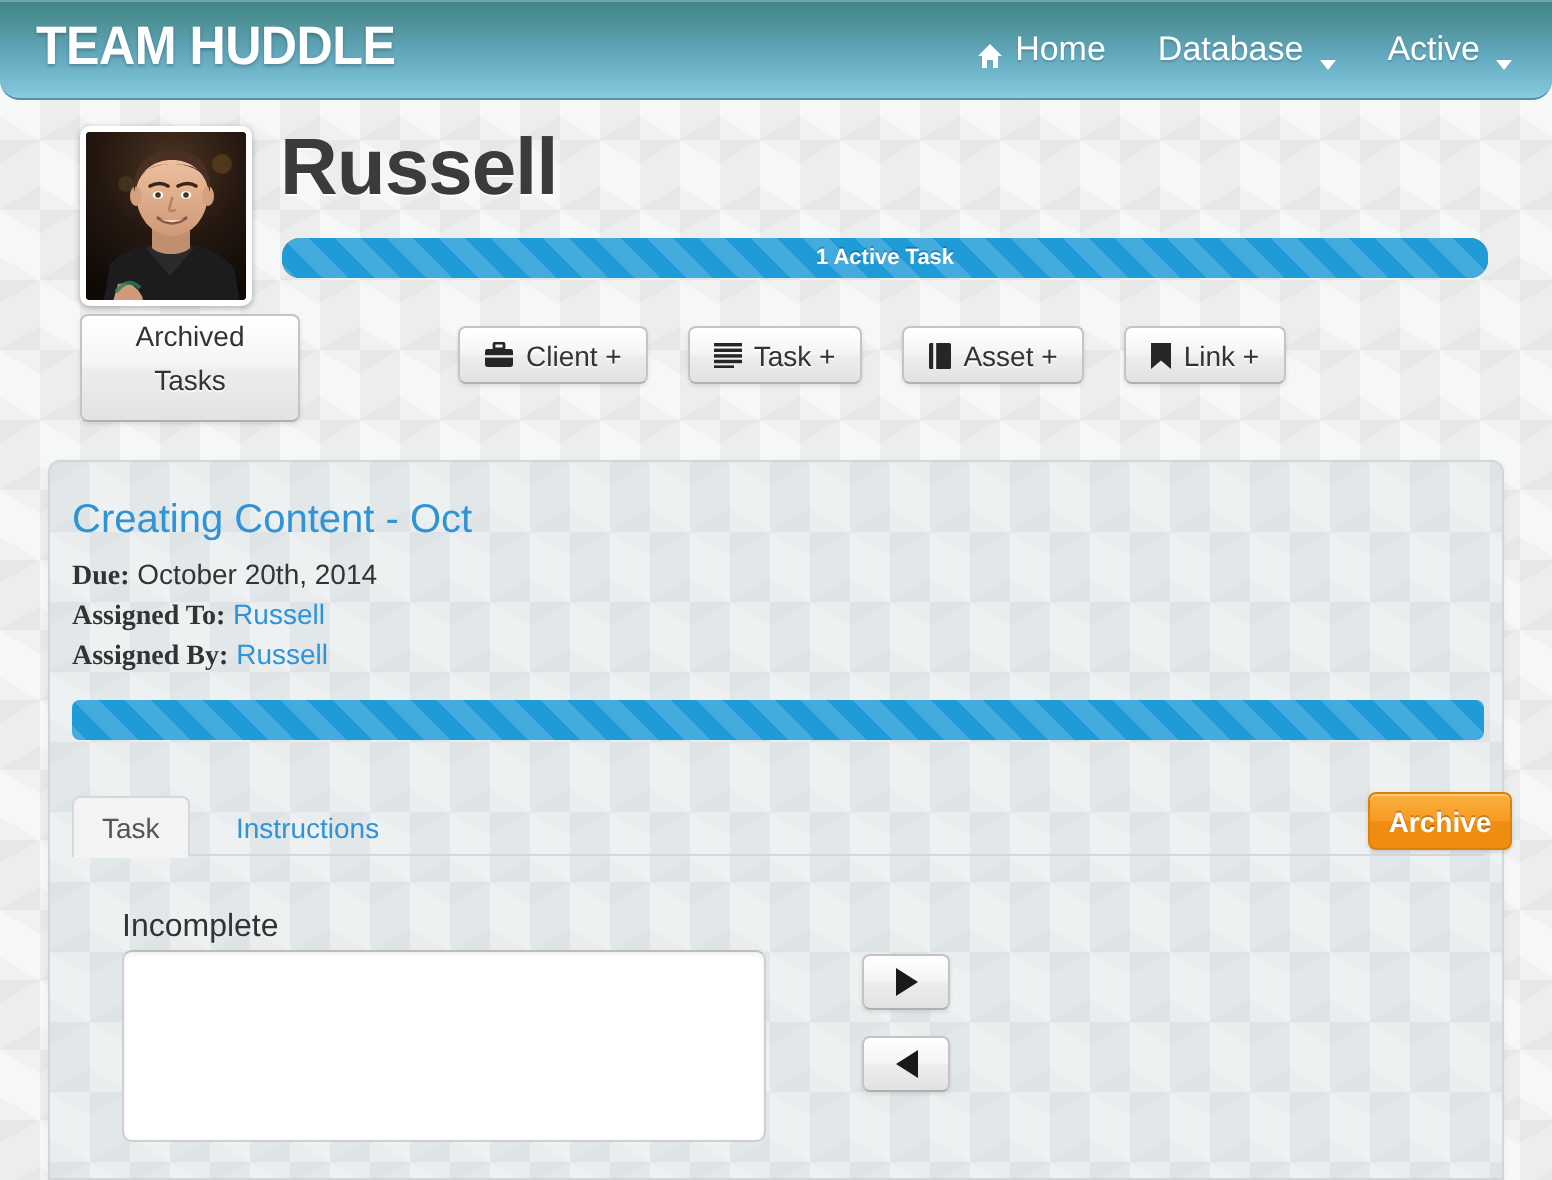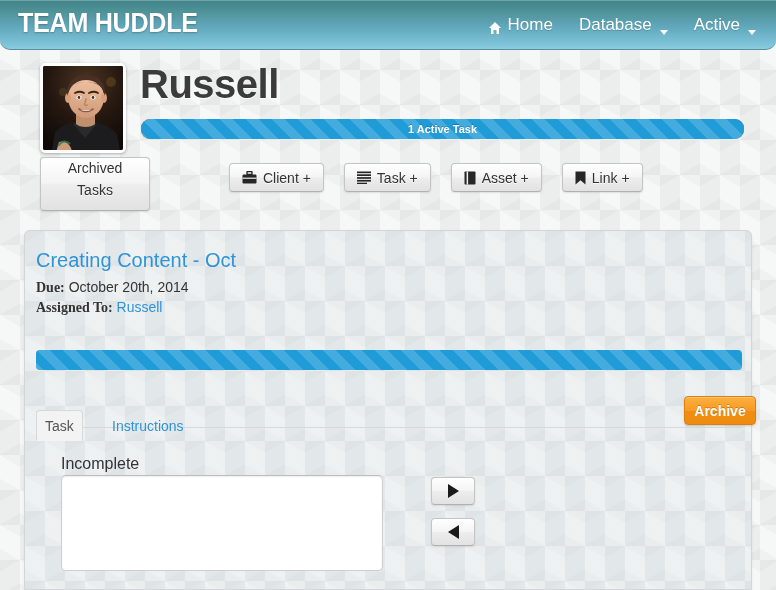--- a/index.html
+++ b/index.html
@@ -218,27 +218,26 @@
     position: absolute;
     left: 11px; top: 167px;
     width: 706px;
     height: 30px;
     border-bottom: 1px solid #d5d9dc;
   }
   .tab {
     position: absolute;
     top: 0;
     height: 31px;
-    padding: 0 8px;
+    padding: 0 14px;
     display: flex;
     align-items: center;
     font-size: 14px;
     cursor: pointer;
     border-radius: 4px 4px 0 0;
-    margin-top: 12px;
   }
   .tab.active {
     left: 0;
     background: #f3f3f3;
     border: 1px solid #d5d9dc;
     border-bottom-color: #f3f3f3;
     color: #555555;
   }
   .tab.inactive {
     left: 68px;
@@ -452,20 +451,24 @@
   <div class="meta m1">
     <b>Due:</b>
     <span>October 20th, 2014</span>
   </div>
 
   <div class="meta m2">
     <b>Assigned To:</b>
     <span class="lnk">Russell</span>
   </div>
 
+  <div class="meta m3">
+    <b>Assigned By:</b>
+    <span class="lnk">Russell</span>
+  </div>
 
   <div class="card-progress">
     <div class="progress-bar"></div>
   </div>
 
   <div class="tabs">
     <div class="tab active">
       <span>Task</span>
     </div>
     <div class="tab inactive">

